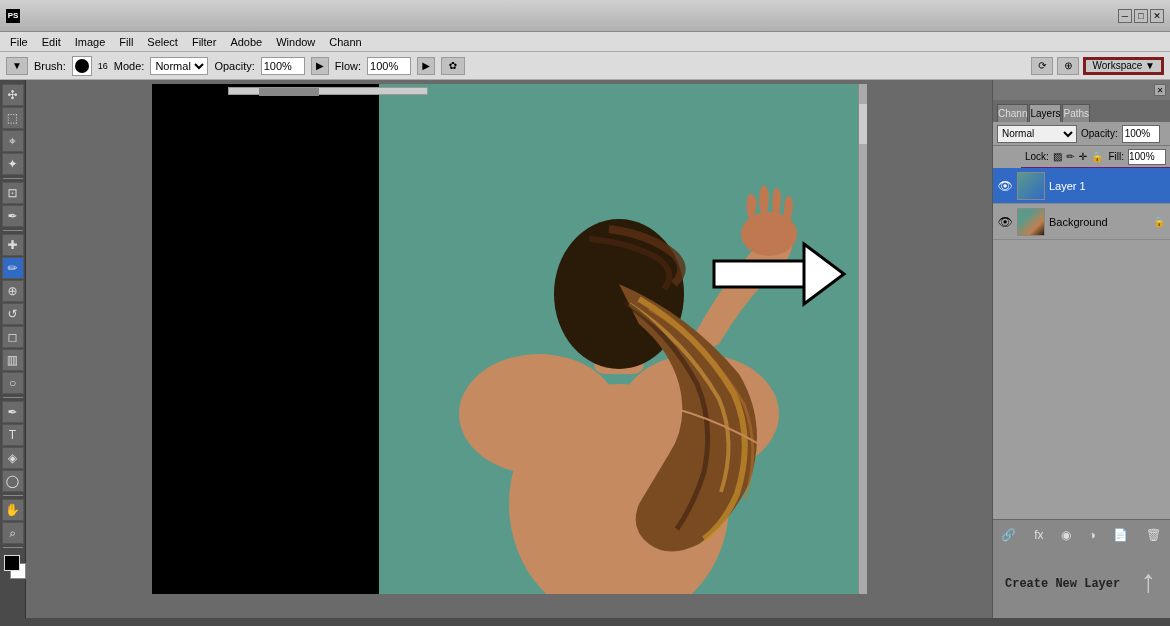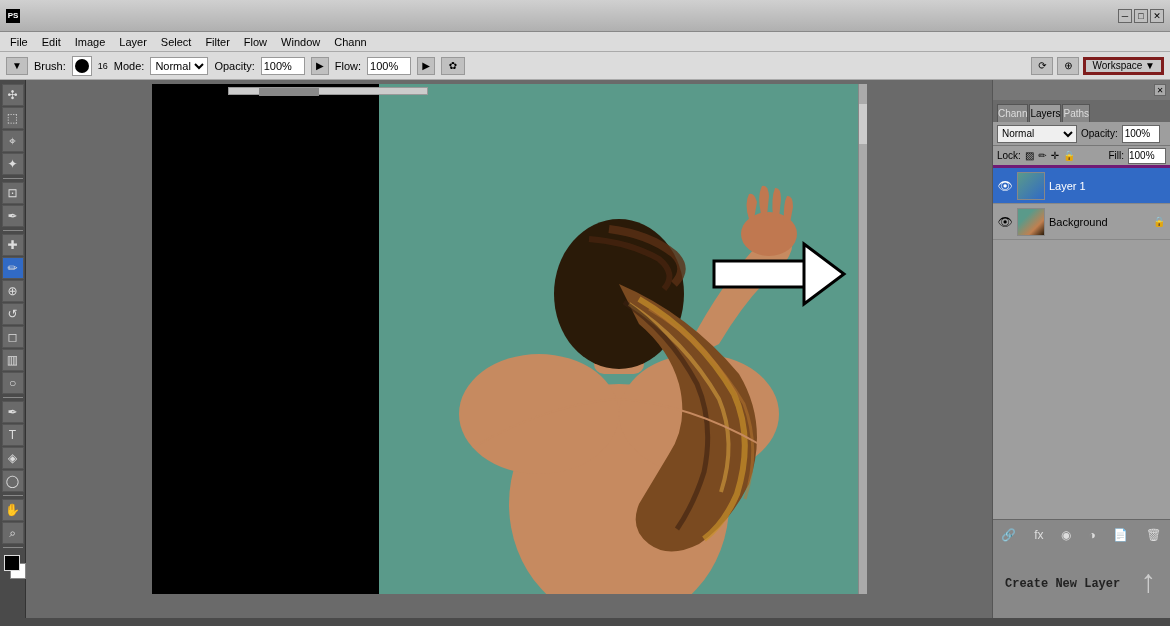--- a/index.html
+++ b/index.html
@@ -196,22 +196,23 @@
     #blend-mode-select { height: 18px; width: 80px; font-size: 10px; border: 1px solid #666; }
     #opacity-label { font-size: 10px; }
     #opacity-input { width: 38px; height: 18px; border: 1px solid #666; font-size: 10px; padding: 0 2px; }
 
     #layers-lock-bar {
       height: 22px;
       display: flex;
       align-items: center;
       padding: 0 4px;
       gap: 4px;
-      border-bottom: 3px solid #701a75;
+      border-bottom: 1px solid #701a75;
       font-size: 10px;
+      margin-left: 28px;
     }
     .lock-icon { font-size: 10px; }
     #fill-label { margin-left: auto; font-size: 10px; }
     #fill-input { width: 38px; height: 16px; border: 1px solid #666; font-size: 10px; }
 
     #layers-list { flex: 1; overflow-y: auto; background: #9e9e9e; }
     .layer-item {
       height: 36px;
       display: flex;
       align-items: center;
@@ -263,24 +264,24 @@
     <div class="title-btn">─</div>
     <div class="title-btn">□</div>
     <div class="title-btn">✕</div>
   </div>
 </div>
 
 <div id="menubar">
   <span class="menu-item">File</span>
   <span class="menu-item">Edit</span>
   <span class="menu-item">Image</span>
-  <span class="menu-item">Layer</span>
+  <span class="menu-item">Fill</span>
   <span class="menu-item">Select</span>
   <span class="menu-item">Filter</span>
-  <span class="menu-item">Flow</span>
+  <span class="menu-item">Adobe</span>
   <span class="menu-item">Window</span>
   <span class="menu-item">Chann</span>
 </div>
 
 <div id="optionsbar">
 
   <div class="opt-btn" style="width:22px;">▼</div>
 
   <span class="opt-label">Brush:</span>
   <div class="brush-preview">

